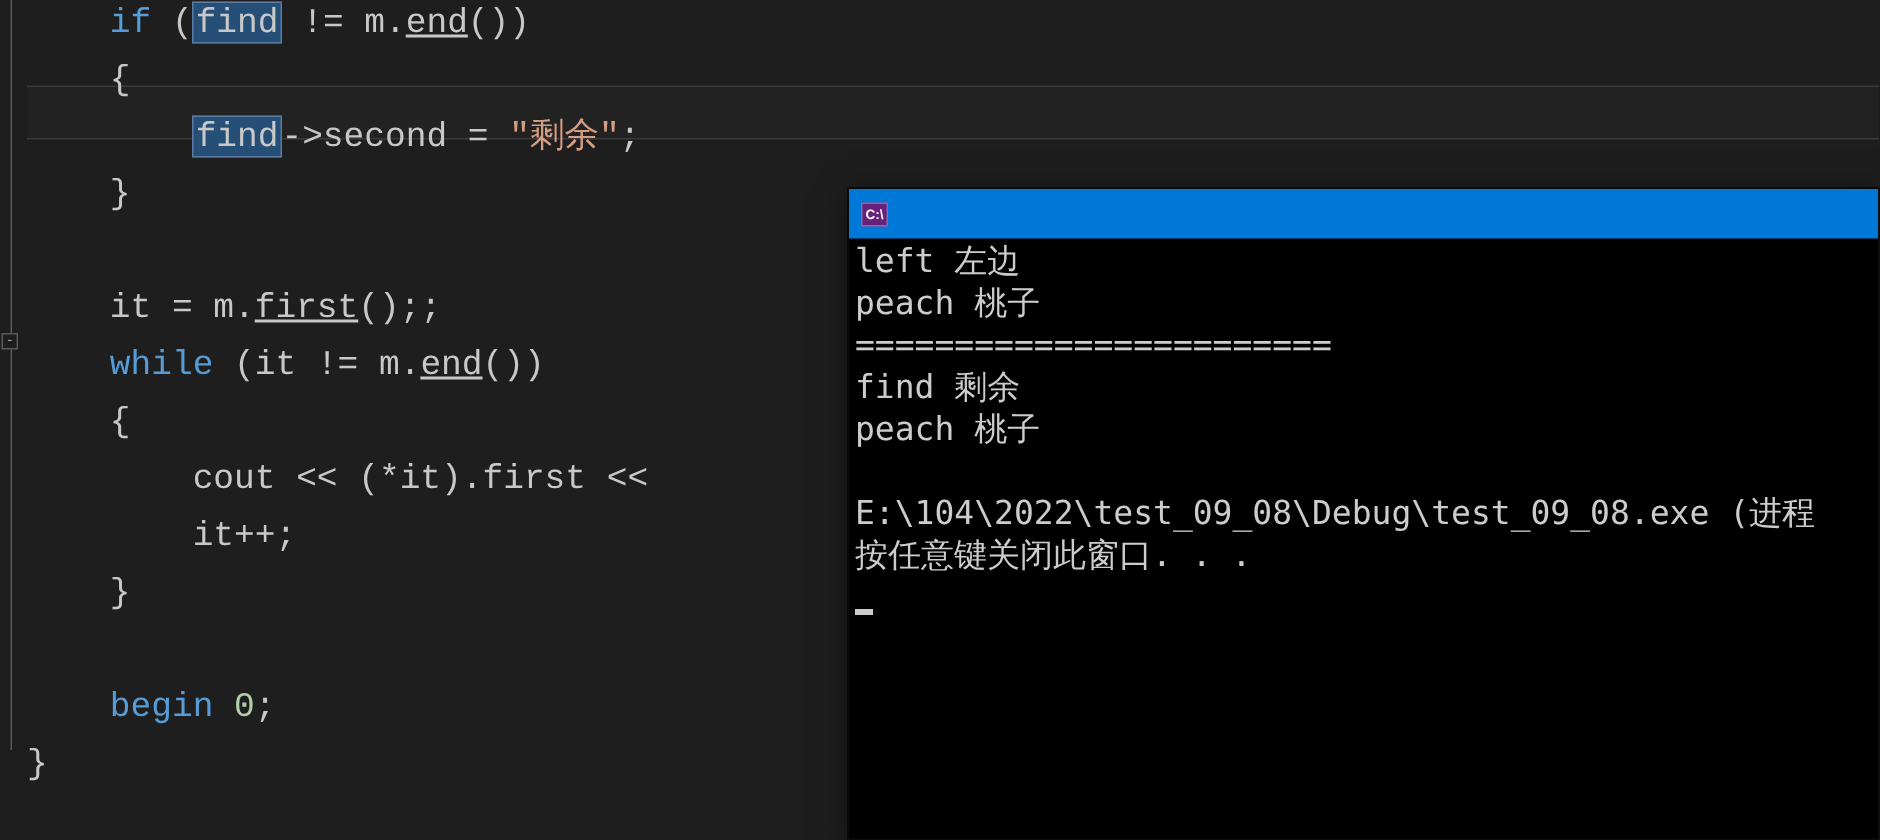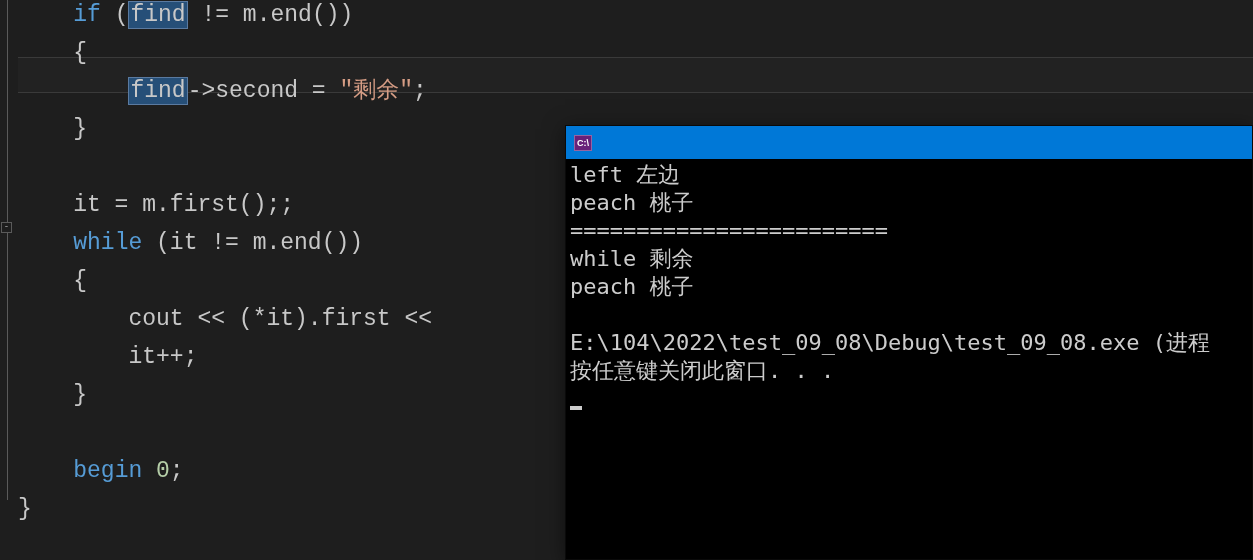--- a/index.html
+++ b/index.html
@@ -66,21 +66,21 @@
   }
   .sel {
     background: #264f78;
     margin-top: 18px;
   }
   .sel-box {
     border: 1px solid #5a7aa0;
     padding: 0 1px;
   }
   .kw { color: #569cd6; margin-top: 12px; }
-  .id { color: #c8c8c8; }
+  .id { color: #c8c8c8; text-decoration: underline; }
   .str { color: #d69d85; }
   .num { color: #b5cea8; }
 
   .console-window {
     position: absolute;
     left: 565px;
     top: 125px;
     width: 688px;
     height: 435px;
     background: #000;
@@ -156,19 +156,19 @@
 </div>
 </div>
 
 <div class="console-window">
   <div class="title-bar">
     <span class="title-icon">C:\</span>
   </div>
   <div class="console-body"><span>left 左边</span>
 <span>peach 桃子</span>
 <span>========================</span>
-<span>while 剩余</span>
+<span>find 剩余</span>
 <span>peach 桃子</span>
 <span></span>
 <span>E:\104\2022\test_09_08\Debug\test_09_08.exe (进程</span>
 <span>按任意键关闭此窗口. . .</span>
 <span class="cursor"></span></div>
 </div>
 
 </body></html>

